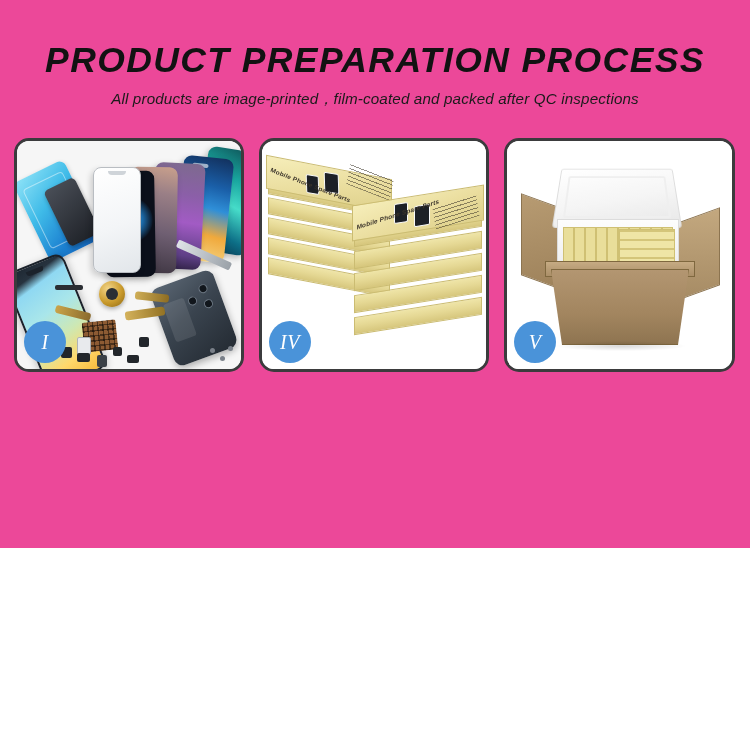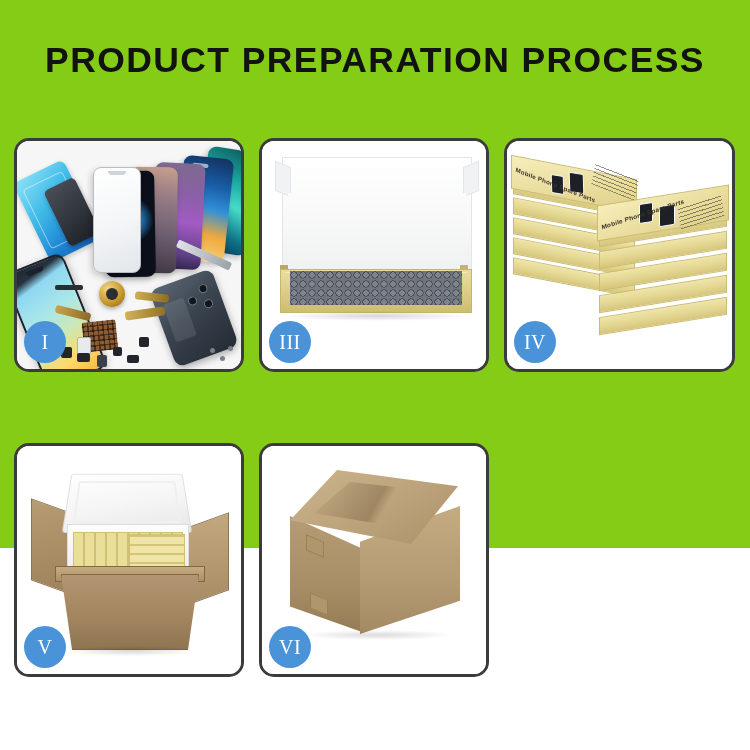--- a/index.html
+++ b/index.html
@@ -2,21 +2,21 @@
 <html><head>
 <meta charset="utf-8">
 <style>
   * { box-sizing: border-box; margin: 0; padding: 0; }
   html, body {
     width: 750px; height: 750px;
     background: #ffffff;
     font-family: "Liberation Sans", sans-serif;
     overflow: hidden;
   }
-  .page { position: relative; width: 750px; height: 548px; background: #84cc16; }
+  .page { position: relative; width: 750px; height: 548px; background: #ec4899; font-style: italic; }
 
   
   .header { text-align: center; padding-top: 42px; }
   .title {
     font-size: 35.5px;
     font-weight: 700;
     letter-spacing: 1.4px;
     color: #121212;
     line-height: 1.06;
     white-space: nowrap;
@@ -417,20 +417,21 @@
     background:radial-gradient(ellipse at center, rgba(0,0,0,.14), rgba(0,0,0,0) 72%);
   }
 </style>
 </head>
 <body>
 
 <div class="page">
 
   <div class="header">
     <div class="title">PRODUCT PREPARATION PROCESS</div>
+    <div class="subtitle">All products are image-printed，film-coated and packed after QC inspections</div>
   </div>
 
   <div class="grid">
 
     <div class="panel p1">
       <div class="scene">
         <div class="p1-inner">
           <div class="ph adh"></div>
           <div class="ph adh2"></div>
 
@@ -469,32 +470,20 @@
           <div class="tweez"></div>
           <div class="screw"></div>
           <div class="screw s2x"></div>
           <div class="screw s3x"></div>
         </div>
       </div>
       <div class="badge">I</div>
     </div>
 
 
-    <div class="panel p3">
-      <div class="scene">
-        <div class="lid"></div>
-        <div class="foam"></div>
-        <div class="boxlipL"></div>
-        <div class="boxlipR"></div>
-        <div class="boxbase"></div>
-        <div class="wrapfill"></div>
-        <div class="boxshadow"></div>
-      </div>
-      <div class="badge">III</div>
-    </div>
 
     <div class="panel p4">
       <div class="scene">
         <div class="stack">
           <div class="sbox bL bL5"></div>
           <div class="sbox bL bL4"></div>
           <div class="sbox bL bL3"></div>
           <div class="sbox bL bL2"></div>
           <div class="sbox bL bL1"></div>
           <div class="lidtop lidA"></div>
@@ -526,27 +515,15 @@
         <div class="foamBox"></div>
         <div class="yellowbars"></div>
         <div class="yellowbars2"></div>
         <div class="cartonTopRim"></div>
         <div class="cartonFront"></div>
         <div class="cartonShadow"></div>
       </div>
       <div class="badge">V</div>
     </div>
 
-    <div class="panel p6">
-      <div class="scene">
-        <div class="c-left"></div>
-        <div class="c-right"></div>
-        <div class="c-top"></div>
-        <div class="c-seam"></div>
-        <div class="c-tape t1"></div>
-        <div class="c-tape t2"></div>
-        <div class="c-shadow"></div>
-      </div>
-      <div class="badge">VI</div>
-    </div>
 
   </div>
 </div>
 
 </body></html>

